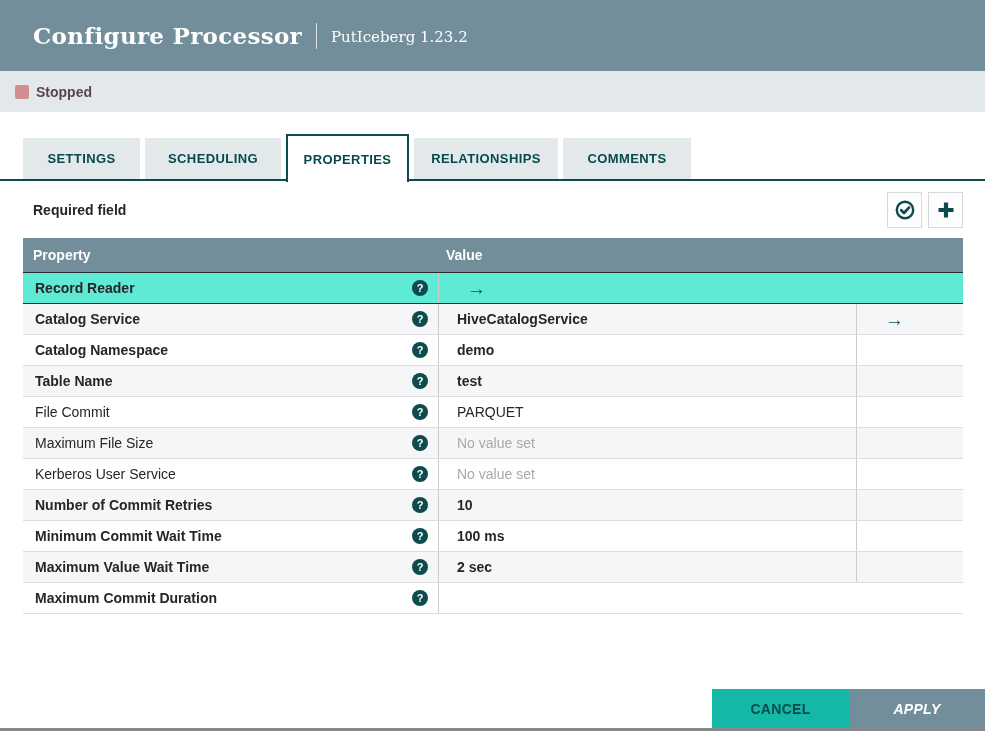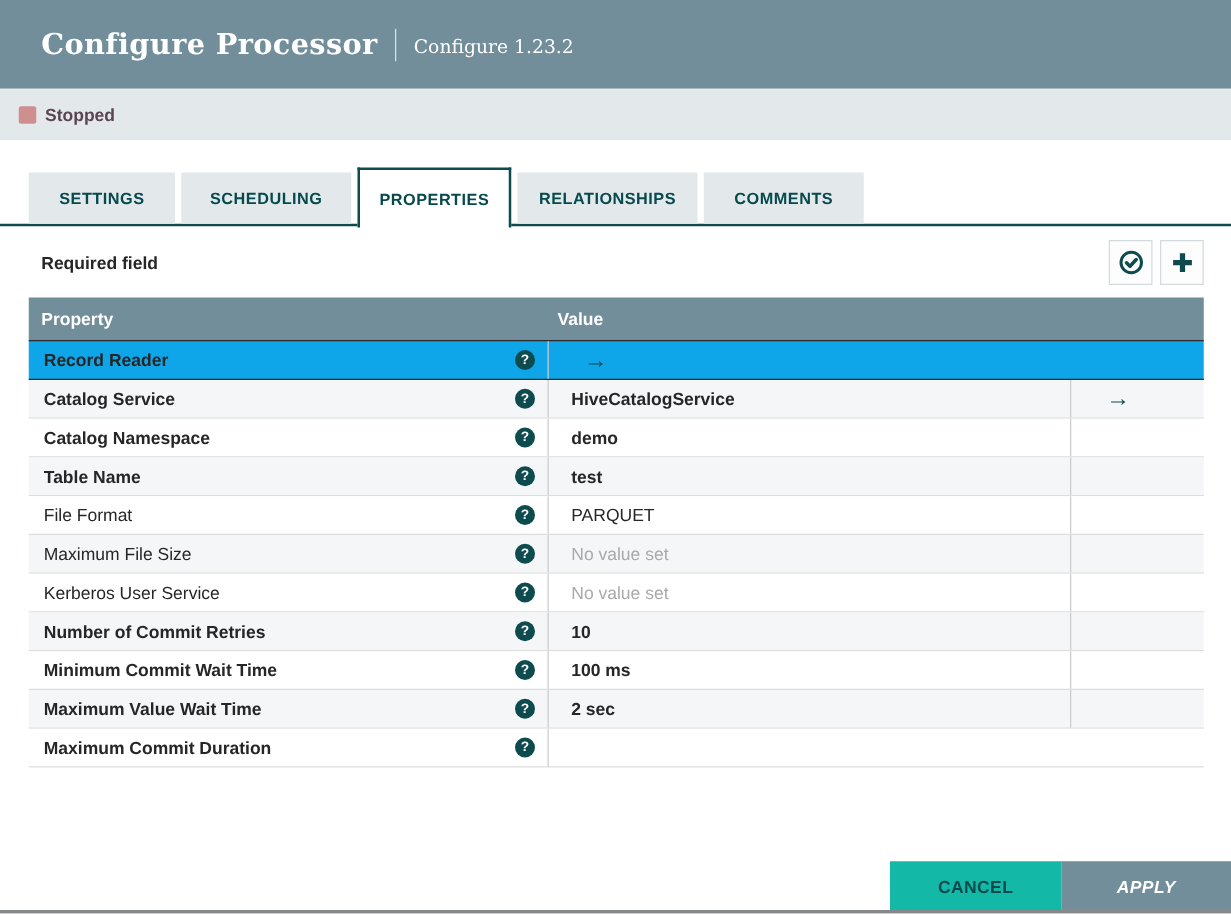--- a/index.html
+++ b/index.html
@@ -130,21 +130,21 @@
   .trow {
     display: flex;
     align-items: stretch;
     height: 31px;
     border-bottom: 1px solid #DDDDDD;
     font-size: 14px;
     background: #fff;
   }
   .trow.alt { background: #F4F6F7; }
   .trow.selected {
-    background: #0ea5e9;
+    background: #5eead4;
     border-top: 1px solid #2b2b2b;
     border-bottom: 1px solid #2b2b2b;
     height: 32px;
   }
   .cell-property {
     width: 415px;
     display: flex;
     align-items: center;
     padding: 0 10px 0 12px;
   }
@@ -214,21 +214,21 @@
   }
 </style>
 </head>
 <body>
 
 <div class="dialog">
 
   <div class="dlg-header">
     <span class="dlg-title">Configure Processor</span>
     <span class="dlg-title-divider"></span>
-    <span class="dlg-subtitle">Configure 1.23.2</span>
+    <span class="dlg-subtitle">PutIceberg 1.23.2</span>
   </div>
 
   <div class="status-bar">
     <span class="status-square"></span>
     <span class="status-label">Stopped</span>
   </div>
 
   <div class="tabbar" id="tabbar">
       <div class="tab" style="width: 117px;">SETTINGS</div>
       <div class="tab" style="width: 136px;">SCHEDULING</div>
@@ -298,21 +298,21 @@
               <span class="pname">Table Name</span>
               <span class="help-icon">?</span>
             </div>
             <div class="cell-value">
               <span class="pvalue">test</span>
             </div>
             <div class="cell-arrow"></div>
           </div>
           <div class="trow">
             <div class="cell-property">
-              <span class="pname">File Format</span>
+              <span class="pname">File Commit</span>
               <span class="help-icon">?</span>
             </div>
             <div class="cell-value">
               <span class="pvalue">PARQUET</span>
             </div>
             <div class="cell-arrow"></div>
           </div>
           <div class="trow alt">
             <div class="cell-property">
               <span class="pname">Maximum File Size</span>

